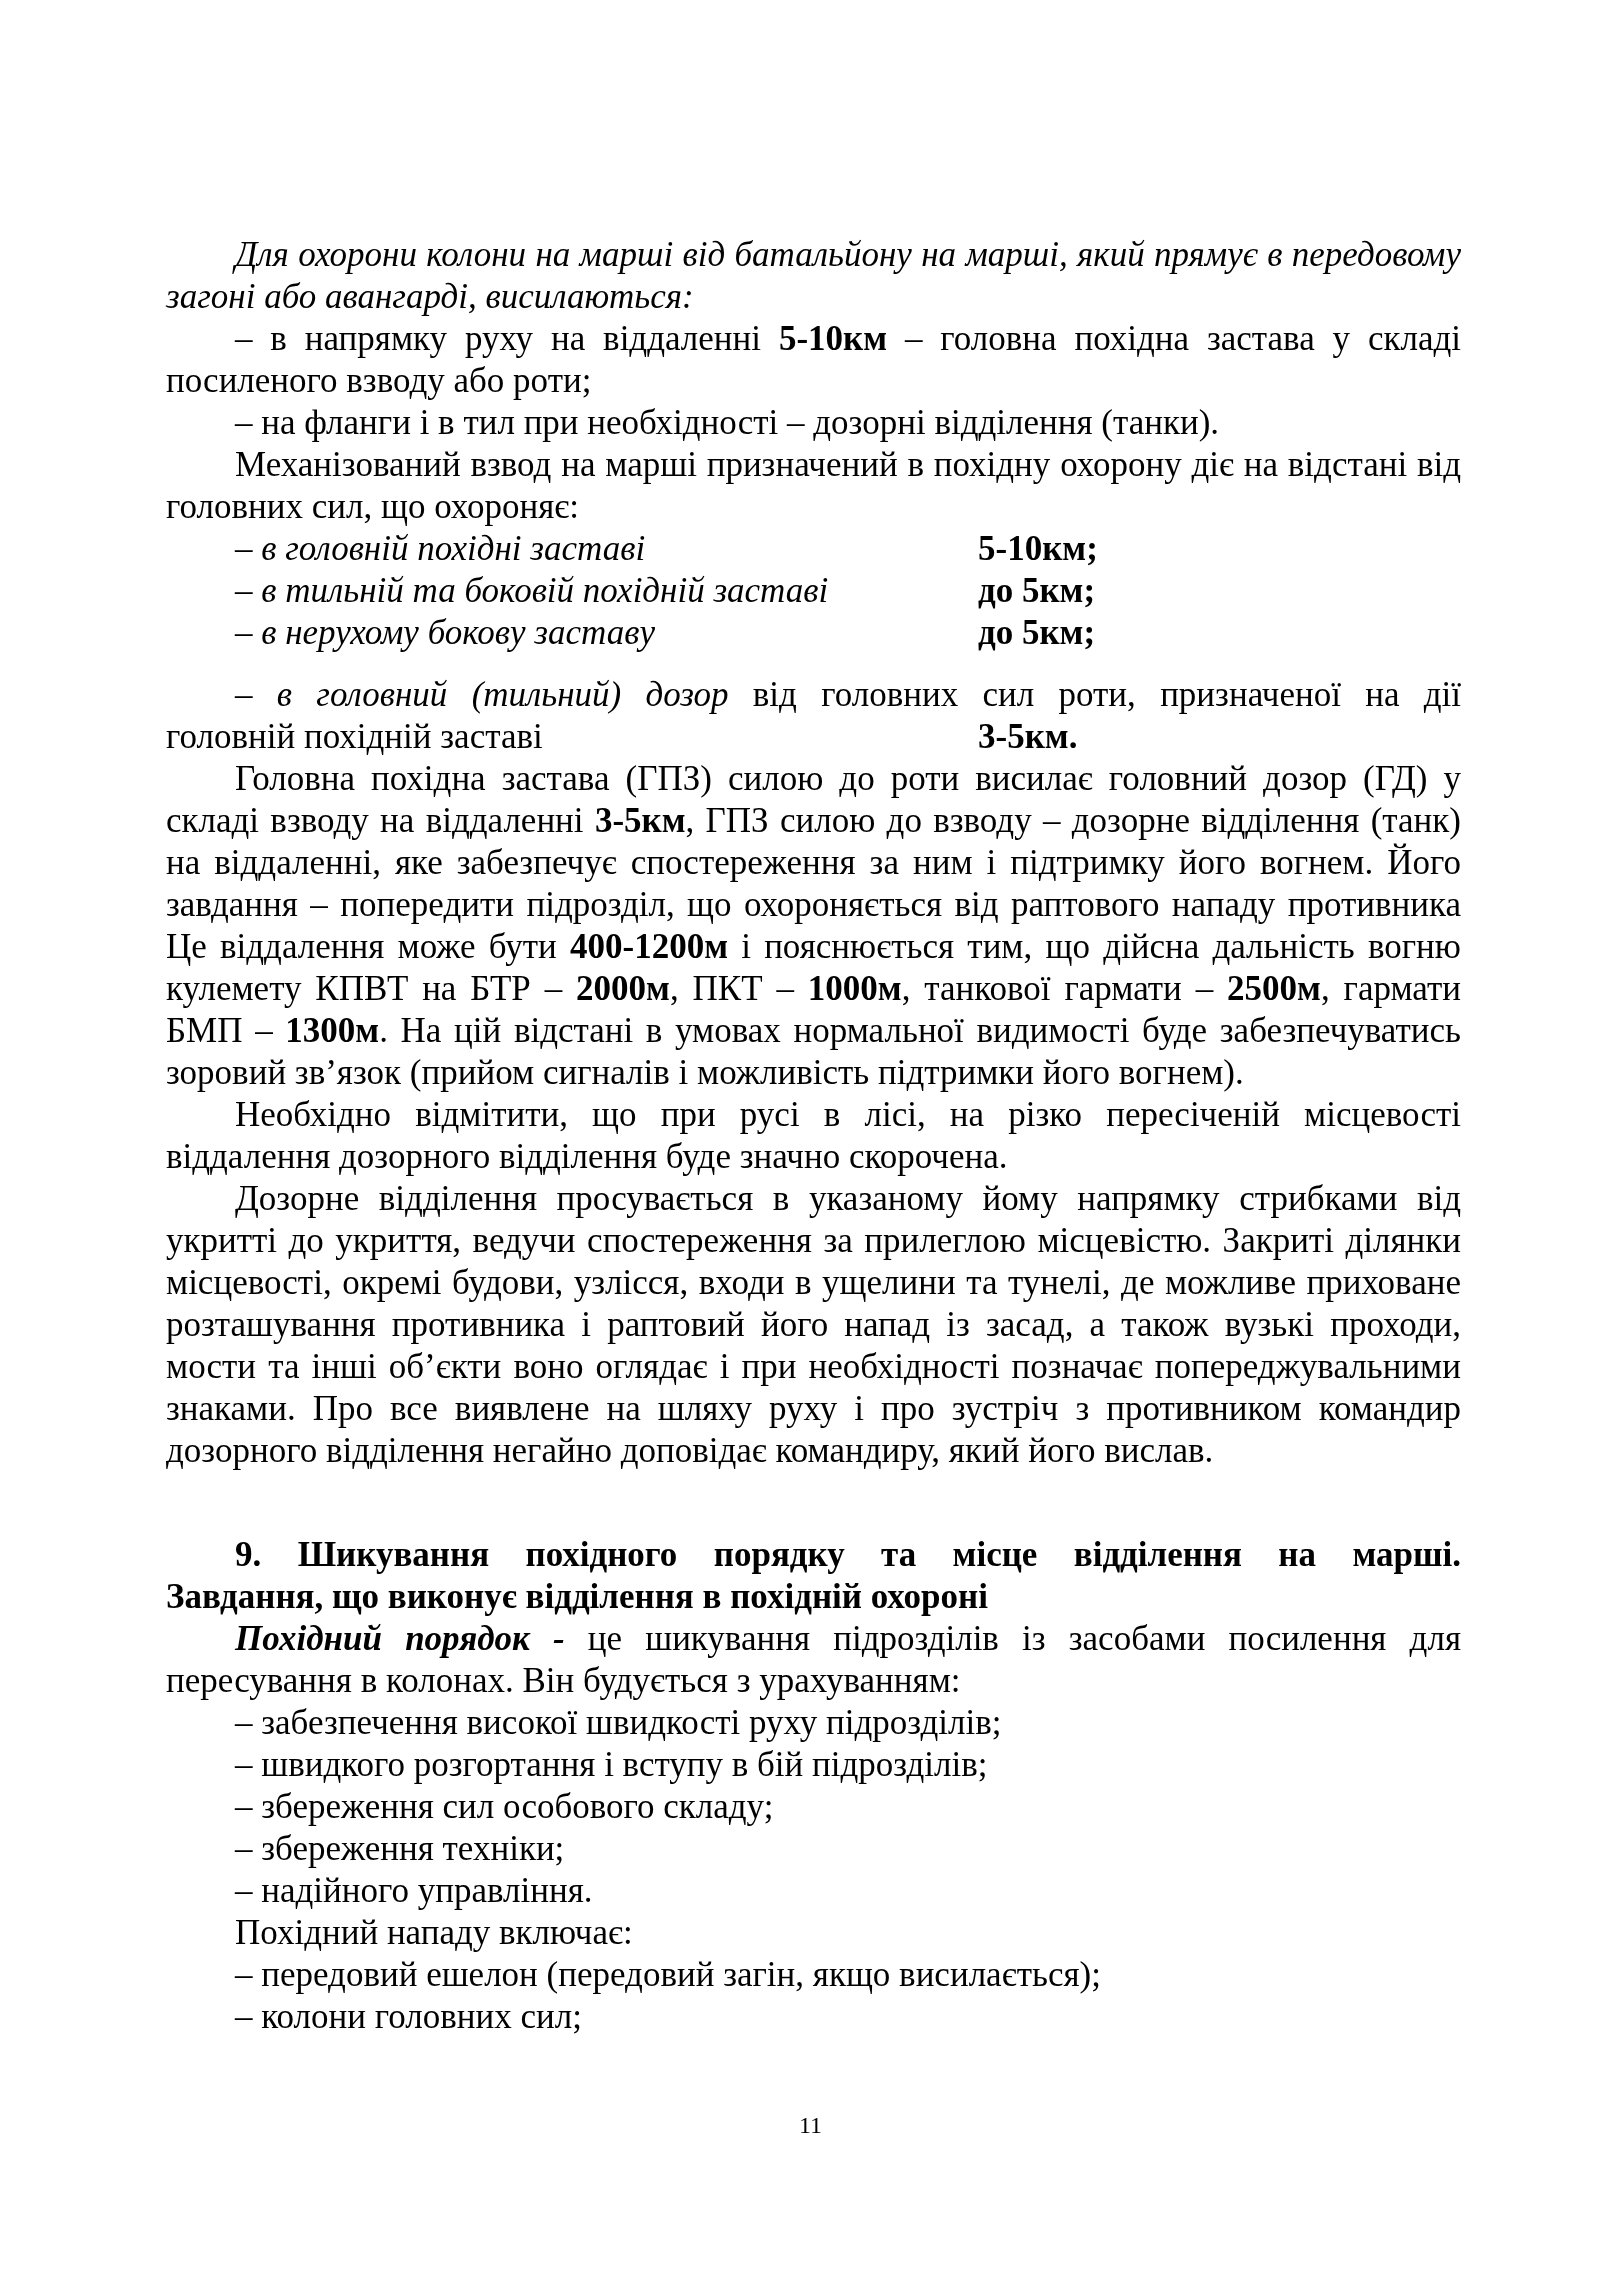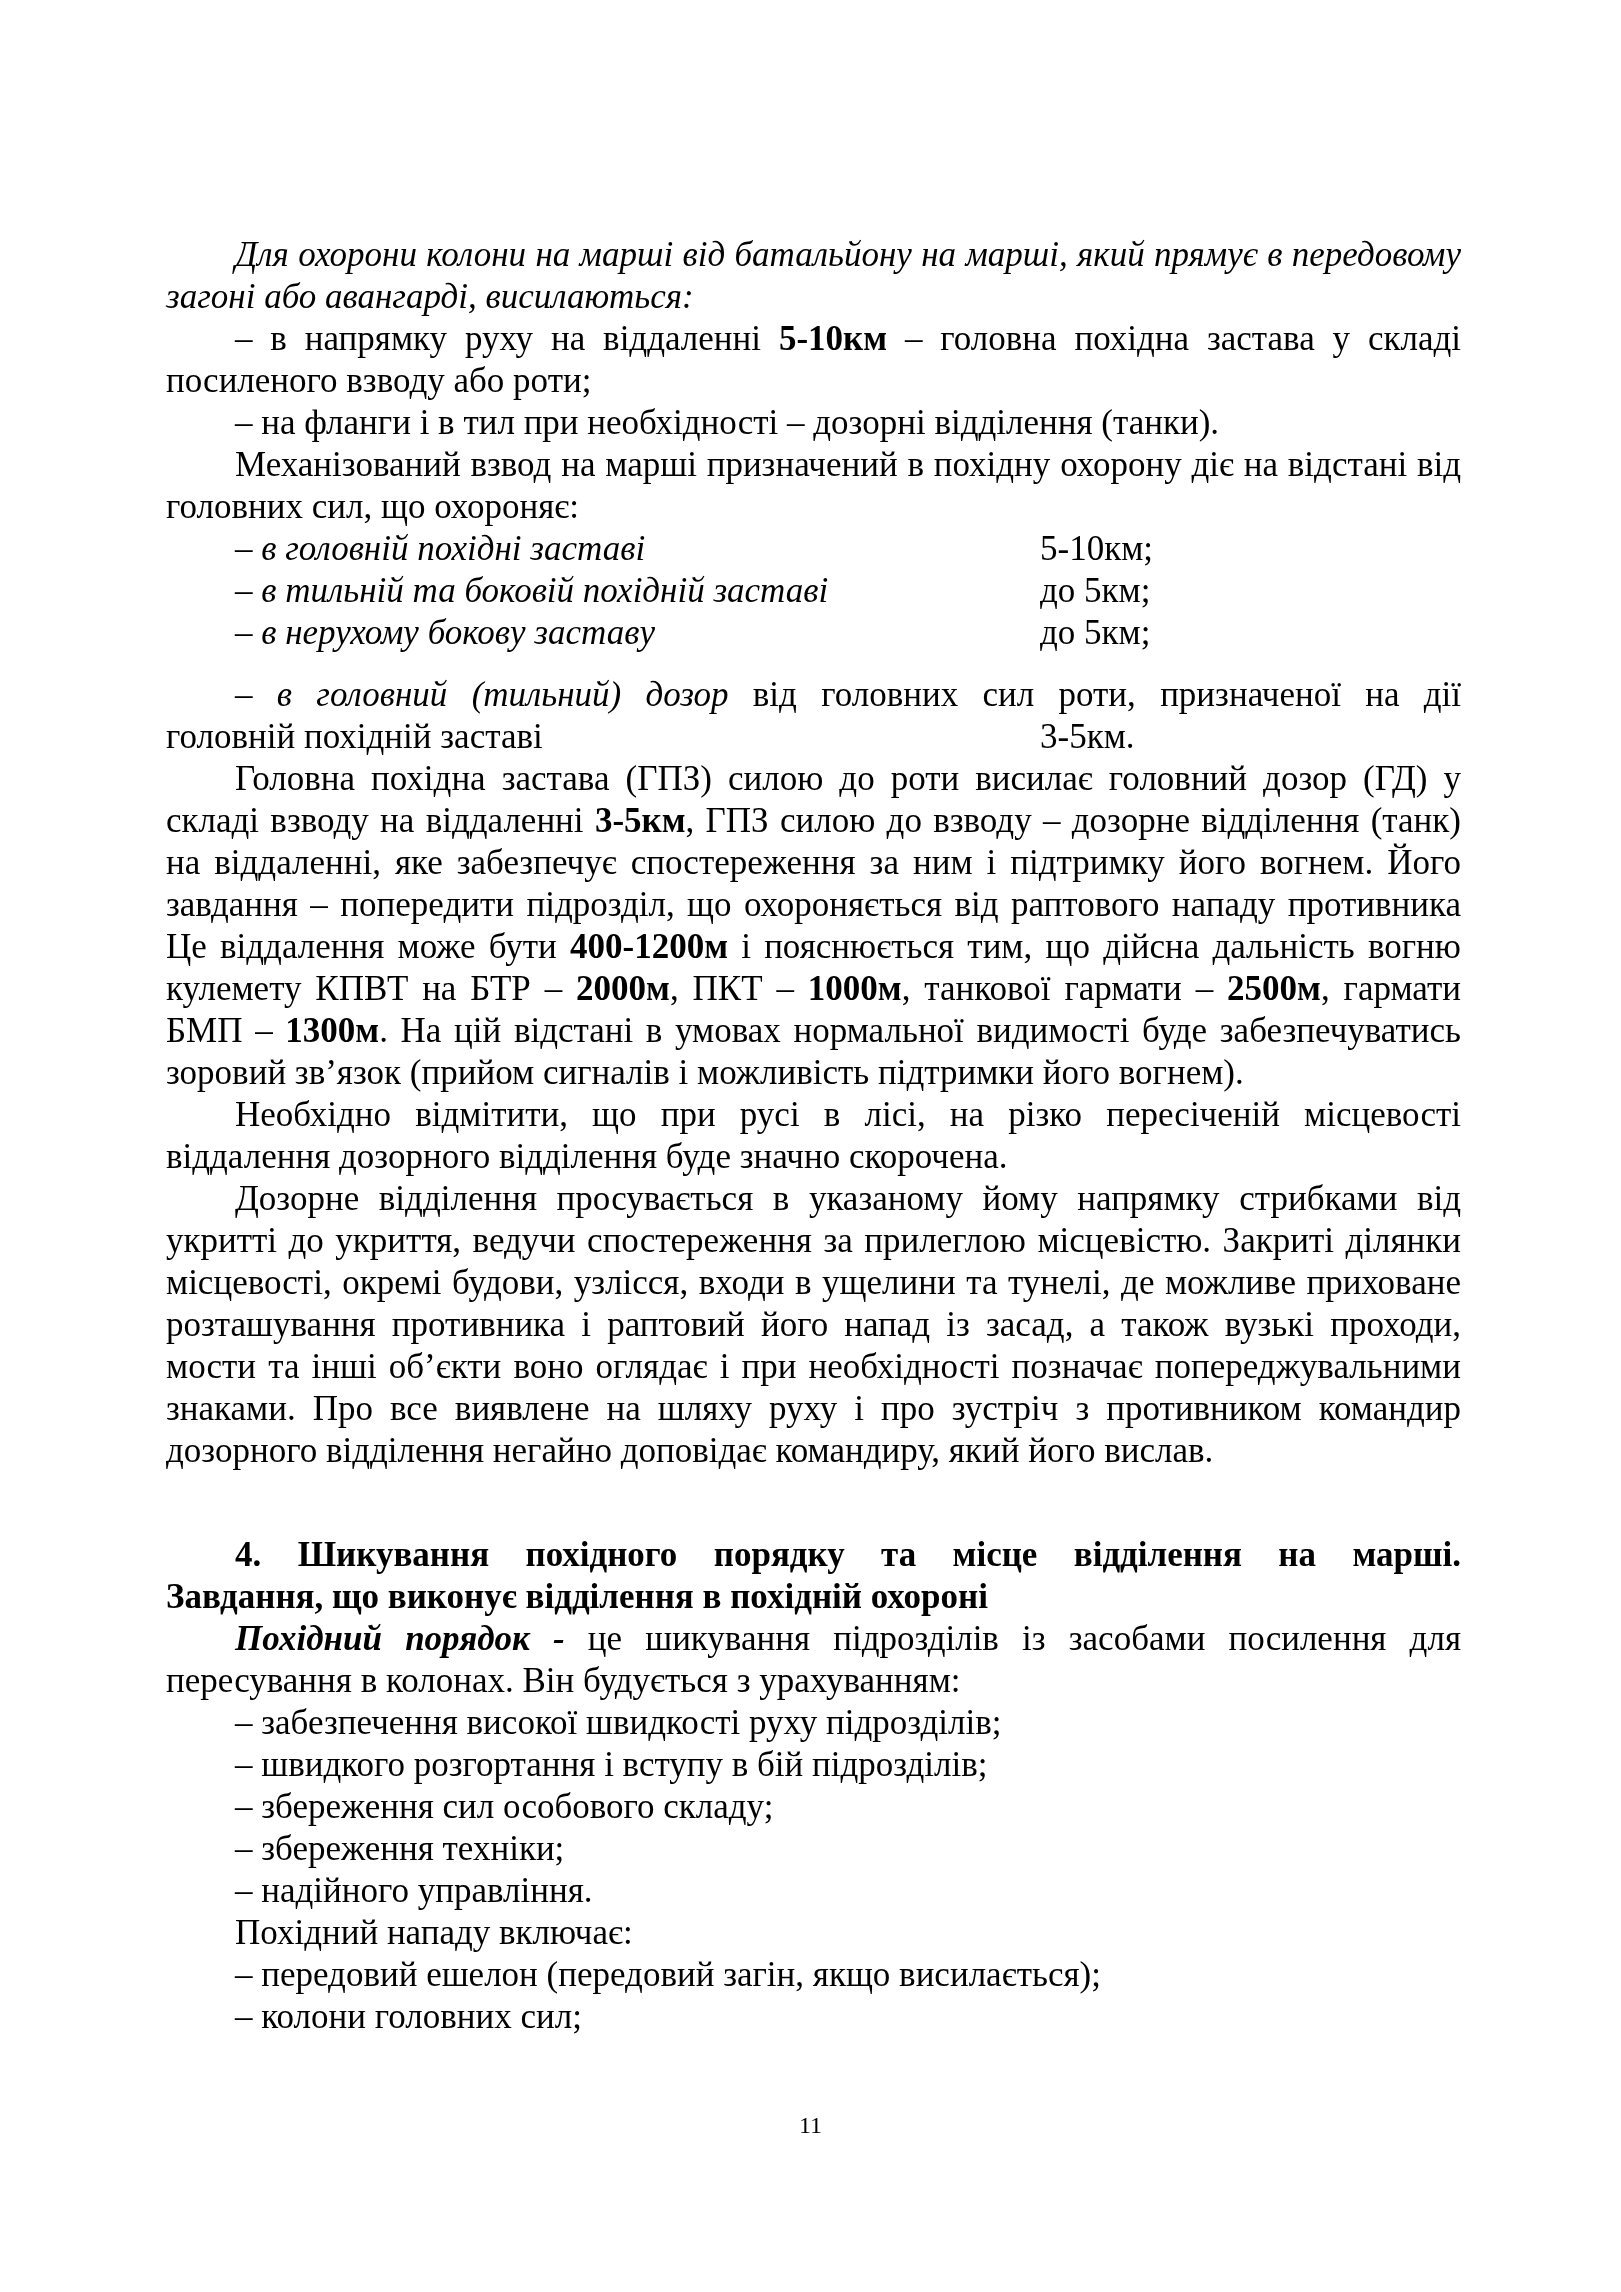--- a/index.html
+++ b/index.html
@@ -33,23 +33,23 @@
   .para { margin: 0; padding: 0; }
   .indent { text-indent: 69px; }
   .justify { text-align: justify; }
   .force-justify { text-align: justify; text-align-last: justify; margin-top: 20px; }
   .italic { font-style: italic; }
   .bold { font-weight: bold; }
   .tab-row { position: relative; }
   .lbl-pad { padding-left: 69px; }
   .row-value {
     position: absolute;
-    left: 874px;
+    left: 812px;
     top: 0;
-    font-weight: normal;
+    font-weight: bold;
     font-style: normal;
   }
   .blank-line { height: 42px; }
   .page-number {
     position: absolute;
     top: 2109px;
     left: 0;
     width: 1621px;
     text-align: center;
     font-size: 24px;
@@ -91,21 +91,21 @@
     </div>
 
     <p class="para indent justify"><span>Головна похідна застава (ГПЗ) силою до роти висилає головний дозор (ГД) у складі взводу на віддаленні </span><span class="bold">3-5км</span><span>, ГПЗ силою до взводу – дозорне відділення (танк) на віддаленні, яке забезпечує спостереження за ним і підтримку його вогнем. Його завдання – попередити підрозділ, що охороняється від раптового нападу противника Це віддалення може бути </span><span class="bold">400-1200м</span><span> і пояснюється тим, що дійсна дальність вогню кулемету КПВТ на БТР – </span><span class="bold">2000м</span><span>, ПКТ – </span><span class="bold">1000м</span><span>, танкової гармати – </span><span class="bold">2500м</span><span>, гармати БМП – </span><span class="bold">1300м</span><span>. На цій відстані в умовах нормальної видимості буде забезпечуватись зоровий зв’язок (прийом сигналів і можливість підтримки його вогнем).</span></p>
 
     <p class="para indent justify">Необхідно відмітити, що при русі в лісі, на різко пересіченій місцевості віддалення дозорного відділення буде значно скорочена.</p>
 
     <p class="para indent justify">Дозорне відділення просувається в указаному йому напрямку стрибками від укритті до укриття, ведучи спостереження за прилеглою місцевістю. Закриті ділянки місцевості, окремі будови, узлісся, входи в ущелини та тунелі, де можливе приховане розташування противника і раптовий його напад із засад, а також вузькі проходи, мости та інші об’єкти воно оглядає і при необхідності позначає попереджувальними знаками. Про все виявлене на шляху руху і про зустріч з противником командир дозорного відділення негайно доповідає командиру, який його вислав.</p>
 
     <div class="blank-line"></div>
 
-    <div class="para bold indent force-justify">4. Шикування похідного порядку та місце відділення на марші.</div>
+    <div class="para bold indent force-justify">9. Шикування похідного порядку та місце відділення на марші.</div>
     <div class="para bold">Завдання, що виконує відділення в похідній охороні</div>
 
     <p class="para indent justify"><span class="bold italic">Похідний порядок -</span><span> це шикування підрозділів із засобами посилення для пересування в колонах. Він будується з урахуванням:</span></p>
 
     <div class="para indent">– забезпечення високої швидкості руху підрозділів;</div>
     <div class="para indent">– швидкого розгортання і вступу в бій підрозділів;</div>
     <div class="para indent">– збереження сил особового складу;</div>
     <div class="para indent">– збереження техніки;</div>
     <div class="para indent">– надійного управління.</div>
 

